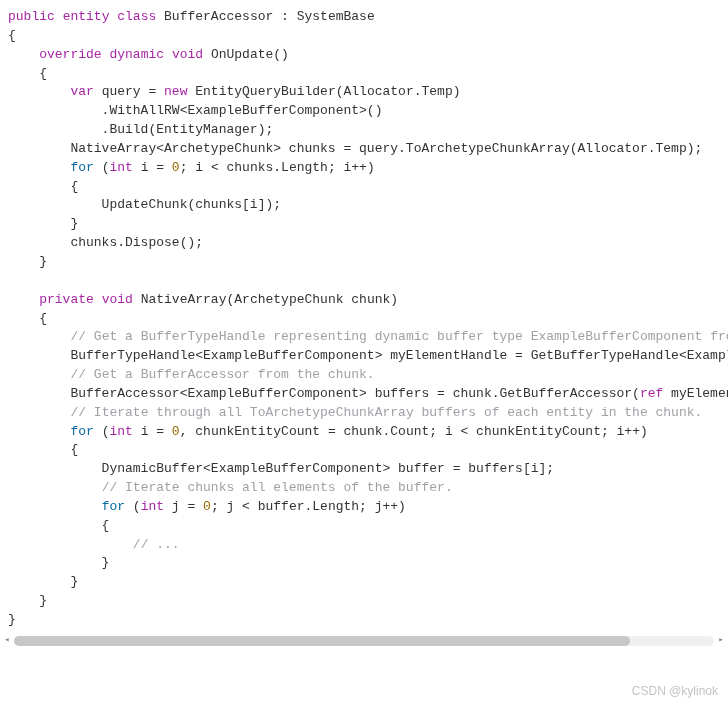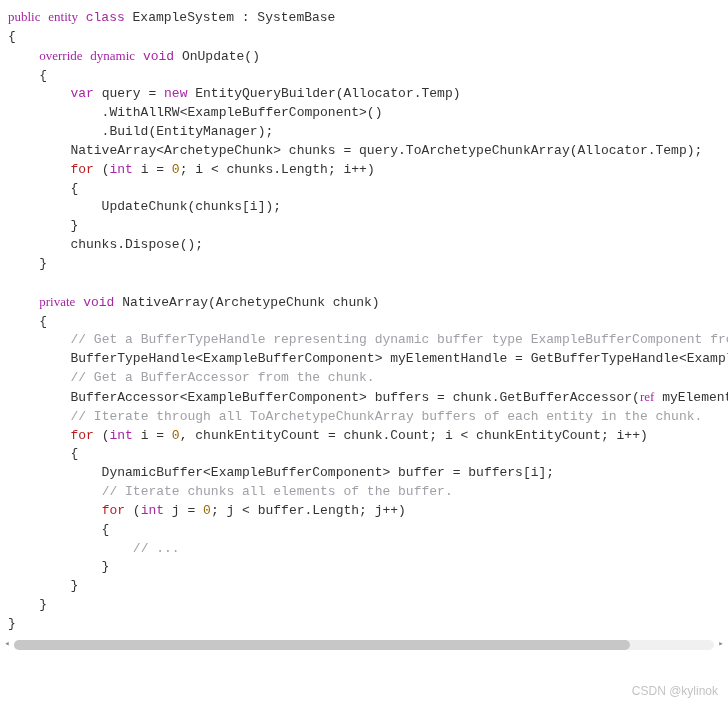--- a/index.html
+++ b/index.html
@@ -13,23 +13,23 @@
     width: 728px;
     overflow-x: hidden;
   }
   .code-container {
     padding: 8px 8px 4px 8px;
     white-space: pre;
     overflow-x: auto;
     width: 728px;
     box-sizing: border-box;
   }
-  .kw-mod { color: #a626a4; font-family: Liberation Serif, serif; }      
+  .kw-mod { color: #a626a4; }      
   .kw-type { color: #a626a4; margin-top: 21px; }     
-  .kw-stmt { color: #b91c1c; }
+  .kw-stmt { color: #0369a1; }
   .num { color: #986801; }
   .comment { color: #a0a1a7; font-style: normal; }
   .watermark {
     position: fixed;
     right: 10px;
     bottom: 14px;
     color: rgba(120,120,120,0.45);
     font-size: 12px;
     font-family: Arial, sans-serif;
     pointer-events: none;
@@ -67,21 +67,21 @@
     top: 0;
     height: 10px;
     width: 88%;
     background: #c7c7c7;
     border-radius: 5px;
   }
 </style>
 </head>
 <body>
 
-<div class="code-container"><span class="kw-mod">public</span><span> </span><span class="kw-mod">entity</span><span> </span><span class="kw-type">class</span><span> ExampleSystem : SystemBase</span>
+<div class="code-container"><span class="kw-mod">public</span><span> </span><span class="kw-mod">entity</span><span> </span><span class="kw-type">class</span><span> BufferAccessor : SystemBase</span>
 <span>{</span>
 <span>    </span><span class="kw-mod">override</span><span> </span><span class="kw-mod">dynamic</span><span> </span><span class="kw-type">void</span><span> OnUpdate()</span>
 <span>    {</span>
 <span>        </span><span class="kw-type">var</span><span> query = </span><span class="kw-type">new</span><span> EntityQueryBuilder(Allocator.Temp)</span>
 <span>            .WithAllRW&lt;ExampleBufferComponent&gt;()</span>
 <span>            .Build(EntityManager);</span>
 <span>        NativeArray&lt;ArchetypeChunk&gt; chunks = query.ToArchetypeChunkArray(Allocator.Temp);</span>
 <span>        </span><span class="kw-stmt">for</span><span> (</span><span class="kw-type">int</span><span> i = </span><span class="num">0</span><span>; i &lt; chunks.Length; i++)</span>
 <span>        {</span>
 <span>            UpdateChunk(chunks[i]);</span>

